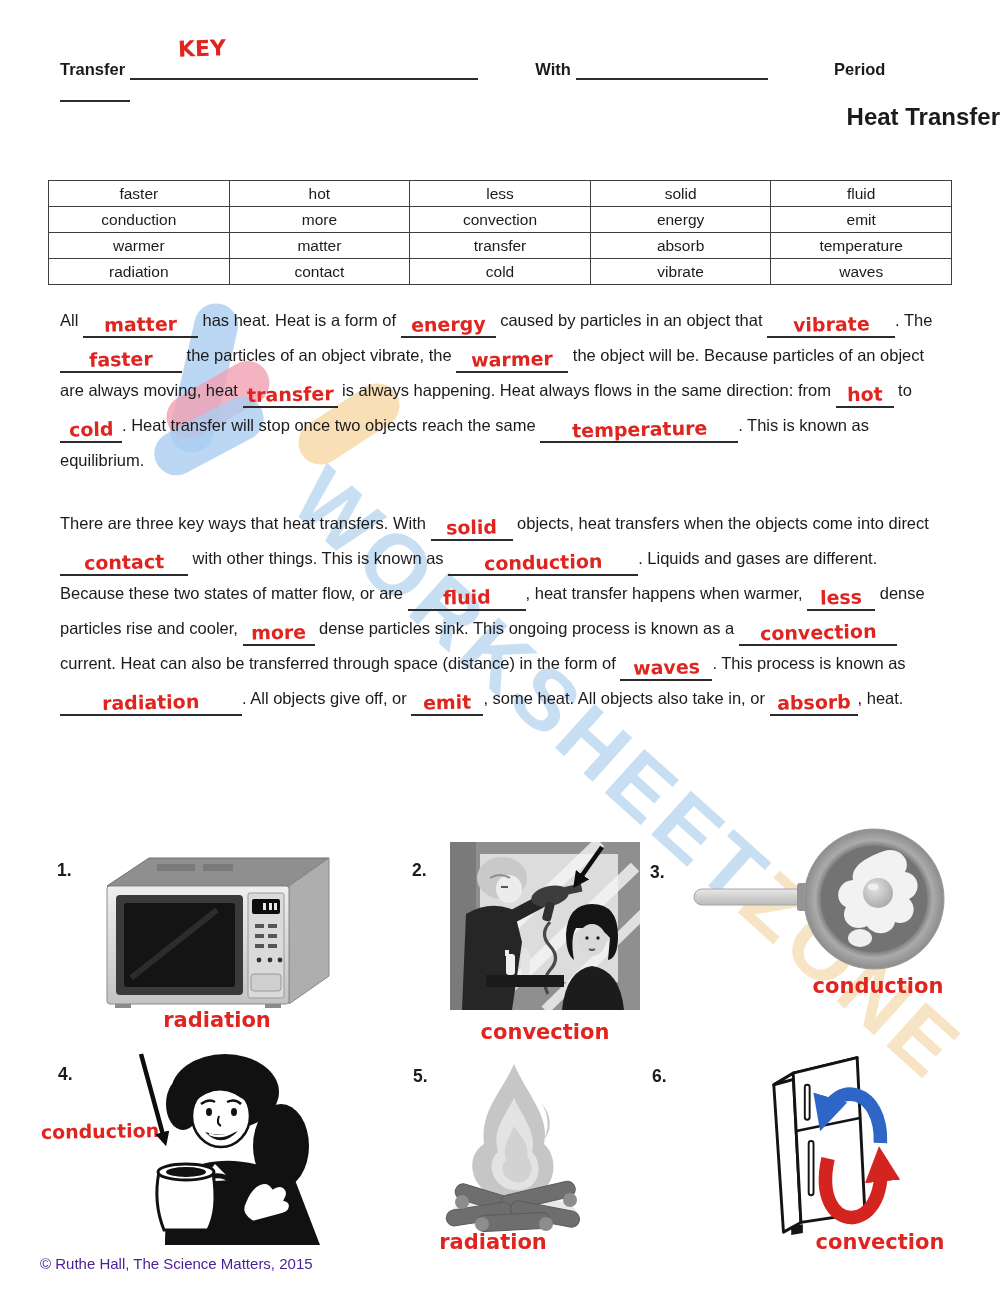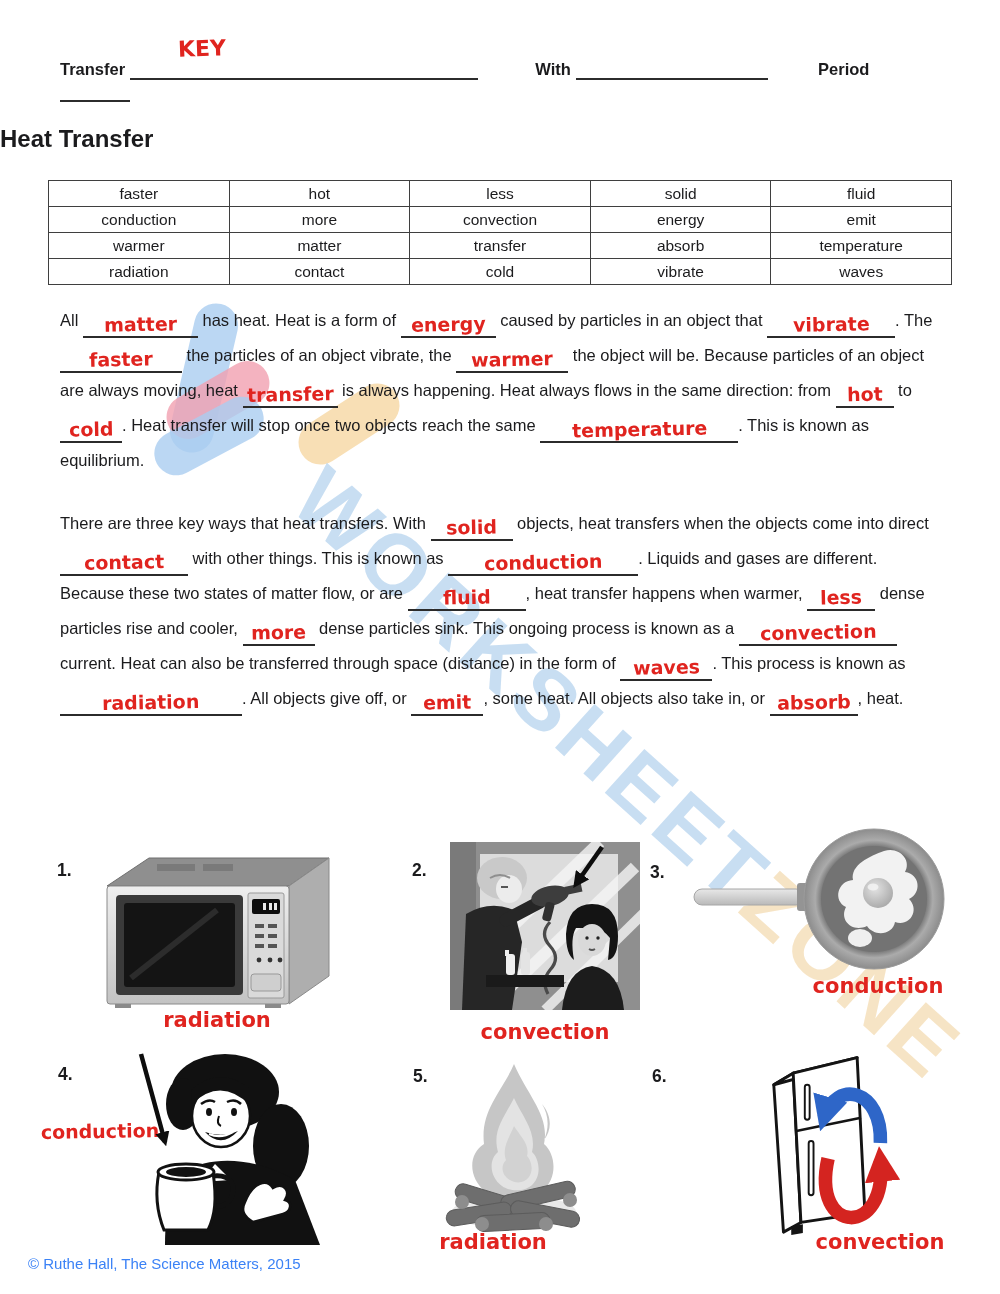--- a/index.html
+++ b/index.html
@@ -11,57 +11,57 @@
            font-size:86px;font-weight:bold;letter-spacing:5px;opacity:.55;white-space:nowrap;
            font-family:"Liberation Sans",sans-serif;}
   .wm-blue{color:#9cc4e8;}
   .wm-orange{color:#f0cf97;}
   
   .hdr{position:absolute;left:60px;top:58px;width:880px;font-size:16.5px;font-weight:600;}
   .hline{display:inline-block;border-bottom:2px solid #2c2c2c;height:20px;vertical-align:-5px;}
   .key-wrap{position:relative;}
   .key{position:absolute;left:48px;top:-22px;font-size:22px;transform:rotate(-2deg);}
   .hand{font-family:"DejaVu Sans",sans-serif;font-weight:700;color:#e0241f;}
-  .title{position:absolute;left:0;top:103px;width:100%;text-align:left;font-size:24px;font-weight:800;margin-top:22px;}
+  .title{position:absolute;left:0;top:103px;width:100%;text-align:right;font-size:24px;font-weight:800;}
   .instr{position:absolute;left:60px;top:137px;font-size:15.5px;}
   
   .wordbox{position:absolute;left:48px;top:180px;width:904px;border-collapse:collapse;table-layout:fixed;}
   .wordbox td{border:1.6px solid #3f3f3f;text-align:center;font-size:15.5px;padding:3.5px 0;color:#1b1b1d;}
   
   .para{position:absolute;left:60px;width:882px;font-size:16.5px;line-height:34px;color:#1b1b1d;}
   .blank{display:inline-block;border-bottom:2px solid #2b2b2b;text-align:center;
          height:24px;line-height:24px;vertical-align:-5px;}
   .blank .hand{display:inline-block;font-size:19px;transform:rotate(-1.2deg);}
   .prompt{position:absolute;left:60px;top:765px;width:860px;font-size:17.5px;font-weight:800;line-height:23px;}
   
   .fig{position:absolute;}
   .fig > *{position:absolute;}
   .fignum{font-weight:800;font-size:17.5px;}
   .caption{font-size:21px;text-align:center;}
-  .footer{position:absolute;left:28px;top:1255px;font-size:15px;color:#3b82f6;}
+  .footer{position:absolute;left:40px;top:1255px;font-size:15px;color:#4c1d95;}
 </style>
 </head>
 <body>
 
 <div class="page">
 
   <div>
     <div class="wm-stroke" style="left:182px;top:302px;width:44px;height:152px;background:#aacdf0;transform:rotate(13deg);"></div>
     <div class="wm-stroke" style="left:162px;top:378px;width:112px;height:44px;background:#f1a0b0;transform:rotate(-30deg);"></div>
     <div class="wm-stroke" style="left:293px;top:402px;width:112px;height:44px;background:#f6d7a2;transform:rotate(-33deg);"></div>
     <div class="wm-stroke" style="left:150px;top:414px;width:118px;height:44px;background:#aacdf0;transform:rotate(-28deg);"></div>
   </div>
   <div class="wm-text"><span class="wm-blue">WORKSHEET</span><span class="wm-orange">ZONE</span></div>
 
   <div class="hdr">
     <span>Transfer</span>
     <span class="hline key-wrap" style="width:348px;"><span class="key hand">KEY</span></span>
     <span style="margin-left:53px;">With</span>
     <span class="hline" style="width:192px;"></span>
-    <span style="margin-left:46px;">Period</span>
+    <span style="margin-left:62px;">Period</span>
     <span class="hline" style="width:70px;"></span>
   </div>
 
   <div class="title">Heat Transfer</div>
 
   <table class="wordbox">
     <tbody>
         <tr>
           <td>faster</td>
           <td>hot</td>

